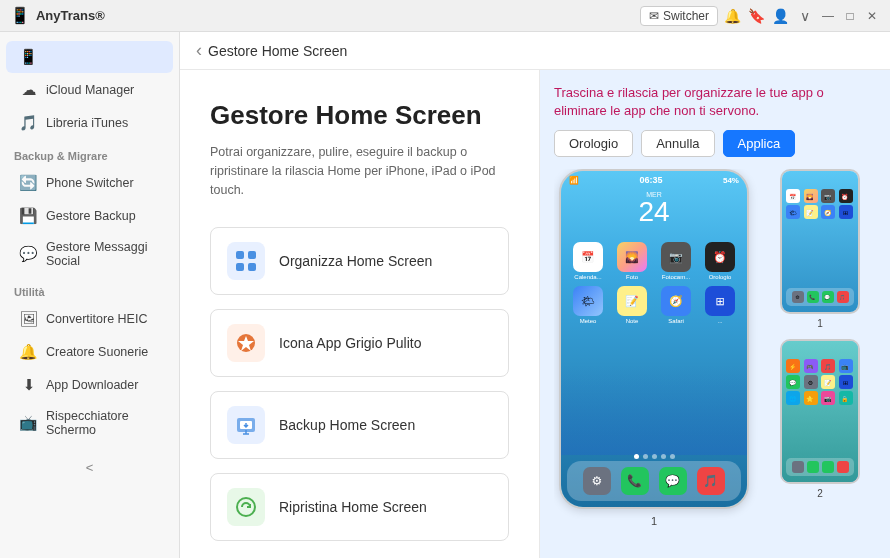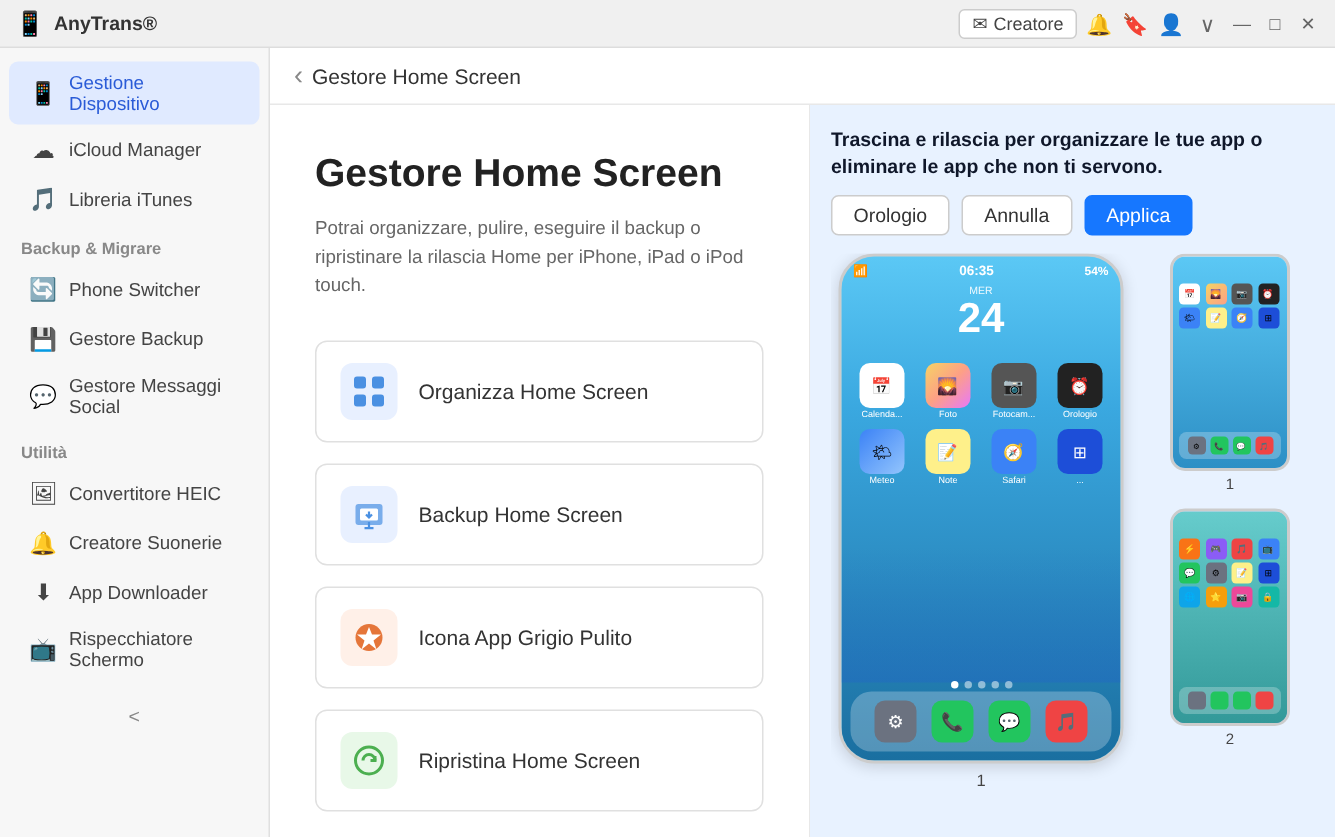--- a/index.html
+++ b/index.html
@@ -210,22 +210,22 @@
     .right-pane {
       flex: 1;
       background: #e8f2ff;
       display: flex;
       flex-direction: column;
       padding: 14px;
       overflow: hidden;
     }
     .right-pane-hint {
       font-size: 13px;
-      color: #0f172a;
-      font-weight: 700;
+      color: #be185d;
+      font-weight: 400;
       margin-bottom: 10px;
       line-height: 1.4;
     }
     .right-pane-actions {
       display: flex;
       gap: 8px;
       margin-bottom: 12px;
     }
     .action-btn {
       padding: 5px 14px;
@@ -289,21 +289,21 @@
     }
     .phone-date-day {
       font-size: 7px;
       color: white;
       opacity: 0.9;
       text-transform: uppercase;
     }
     .phone-date-num {
       font-size: 28px;
       color: white;
-      font-weight: 700;
+      font-weight: 400;
       line-height: 1;
     }
     .phone-apps-grid {
       display: grid;
       grid-template-columns: repeat(4, 1fr);
       gap: 6px;
       padding: 8px;
       margin-top: 8px;
     }
     .phone-app {
@@ -409,39 +409,38 @@
 <body>
 
 <div class="titlebar">
   <div class="titlebar-left">
     <span style="color:#1677ff;font-size:16px;">📱</span>
     <span>AnyTrans®</span>
   </div>
   <div class="titlebar-right">
     <button class="feedback-btn">
       <span>✉</span>
-      <span>Creatore</span>
+      <span>Switcher</span>
     </button>
     <div class="titlebar-icon">🔔</div>
     <div class="titlebar-icon">🔖</div>
     <div class="titlebar-icon">👤</div>
     <div class="titlebar-icon">∨</div>
     <div class="win-control">—</div>
     <div class="win-control">□</div>
     <div class="win-control">✕</div>
   </div>
 </div>
 
 <div class="main-layout">
 
   <div class="sidebar">
 
     <div class="sidebar-item active">
       <div class="sidebar-item-icon">📱</div>
-      <span>Gestione Dispositivo</span>
     </div>
     <div class="sidebar-item">
       <div class="sidebar-item-icon">☁</div>
       <span>iCloud Manager</span>
     </div>
     <div class="sidebar-item">
       <div class="sidebar-item-icon">🎵</div>
       <span>Libreria iTunes</span>
     </div>
 
@@ -505,39 +504,39 @@
               <rect x="1" y="1" width="8" height="8" rx="2" fill="#4a90e2"></rect>
               <rect x="13" y="1" width="8" height="8" rx="2" fill="#4a90e2"></rect>
               <rect x="1" y="13" width="8" height="8" rx="2" fill="#4a90e2"></rect>
               <rect x="13" y="13" width="8" height="8" rx="2" fill="#4a90e2"></rect>
             </svg>
           </div>
           <span class="menu-item-label">Organizza Home Screen</span>
         </div>
 
         <div class="menu-item">
+          <div class="menu-item-icon" style="background:#fff0e8;">
+            <svg width="22" height="22" viewBox="0 0 22 22">
+              <circle cx="11" cy="11" r="9" fill="#e5763a"></circle>
+              <polygon points="11,4 13,9 19,9 14,13 16,19 11,15 6,19 8,13 3,9 9,9" fill="white"></polygon>
+            </svg>
+          </div>
+          <span class="menu-item-label">Icona App Grigio Pulito</span>
+        </div>
+
+        <div class="menu-item">
           <div class="menu-item-icon" style="background:#e8f0ff;">
             <svg width="22" height="22" viewBox="0 0 22 22">
               <rect x="2" y="4" width="18" height="14" rx="2" fill="#4a90e2" opacity="0.7"></rect>
               <rect x="5" y="7" width="12" height="8" rx="1" fill="white"></rect>
               <path d="M11 16 L11 20 M8 20 L14 20" stroke="#4a90e2" stroke-width="1.5"></path>
               <path d="M11 9 L11 13 M9 11 L11 13 L13 11" stroke="#4a90e2" stroke-width="1.5" fill="none"></path>
             </svg>
           </div>
           <span class="menu-item-label">Backup Home Screen</span>
-        </div>
-
-        <div class="menu-item">
-          <div class="menu-item-icon" style="background:#fff0e8;">
-            <svg width="22" height="22" viewBox="0 0 22 22">
-              <circle cx="11" cy="11" r="9" fill="#e5763a"></circle>
-              <polygon points="11,4 13,9 19,9 14,13 16,19 11,15 6,19 8,13 3,9 9,9" fill="white"></polygon>
-            </svg>
-          </div>
-          <span class="menu-item-label">Icona App Grigio Pulito</span>
         </div>
 
         <div class="menu-item">
           <div class="menu-item-icon" style="background:#e8f8e8;">
             <svg width="22" height="22" viewBox="0 0 22 22">
               <circle cx="11" cy="11" r="9" fill="none" stroke="#4caf50" stroke-width="2"></circle>
               <path d="M7 11 A4 4 0 0 1 15 11" stroke="#4caf50" stroke-width="2" fill="none" marker-end="url(#arr)"></path>
               <path d="M15 8 L15 11 L12 11" stroke="#4caf50" stroke-width="2" fill="none"></path>
             </svg>
           </div>

